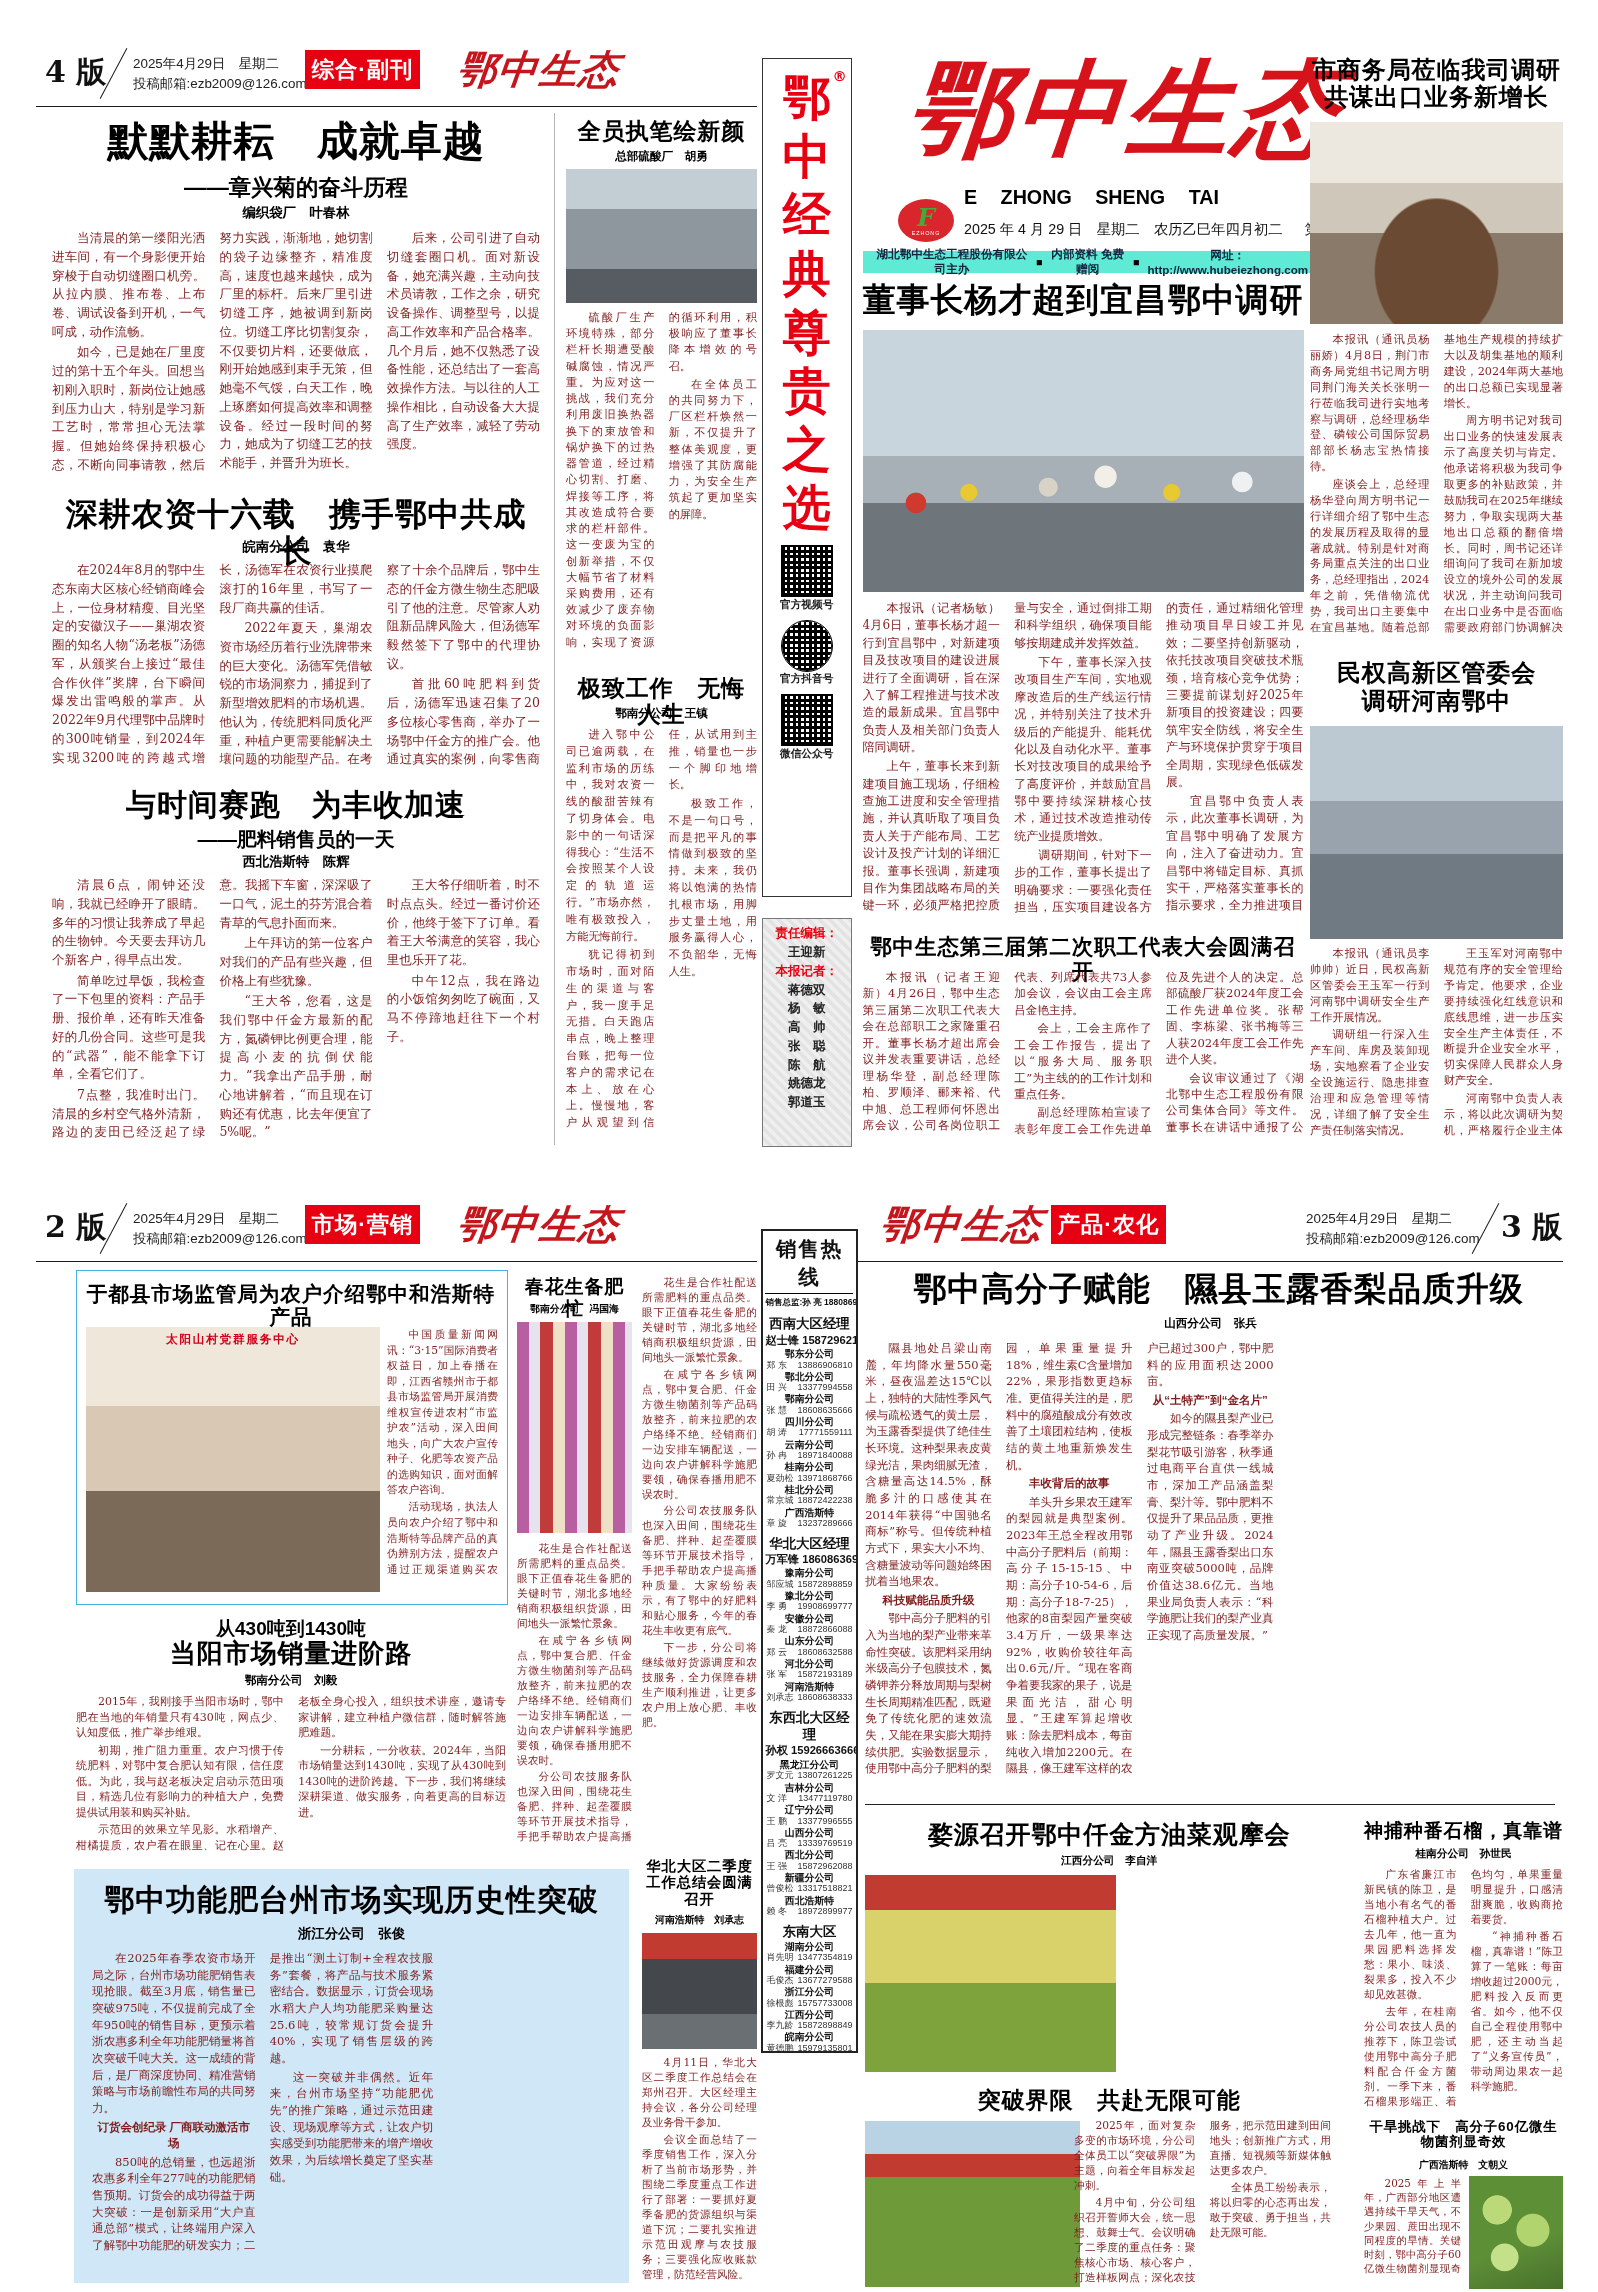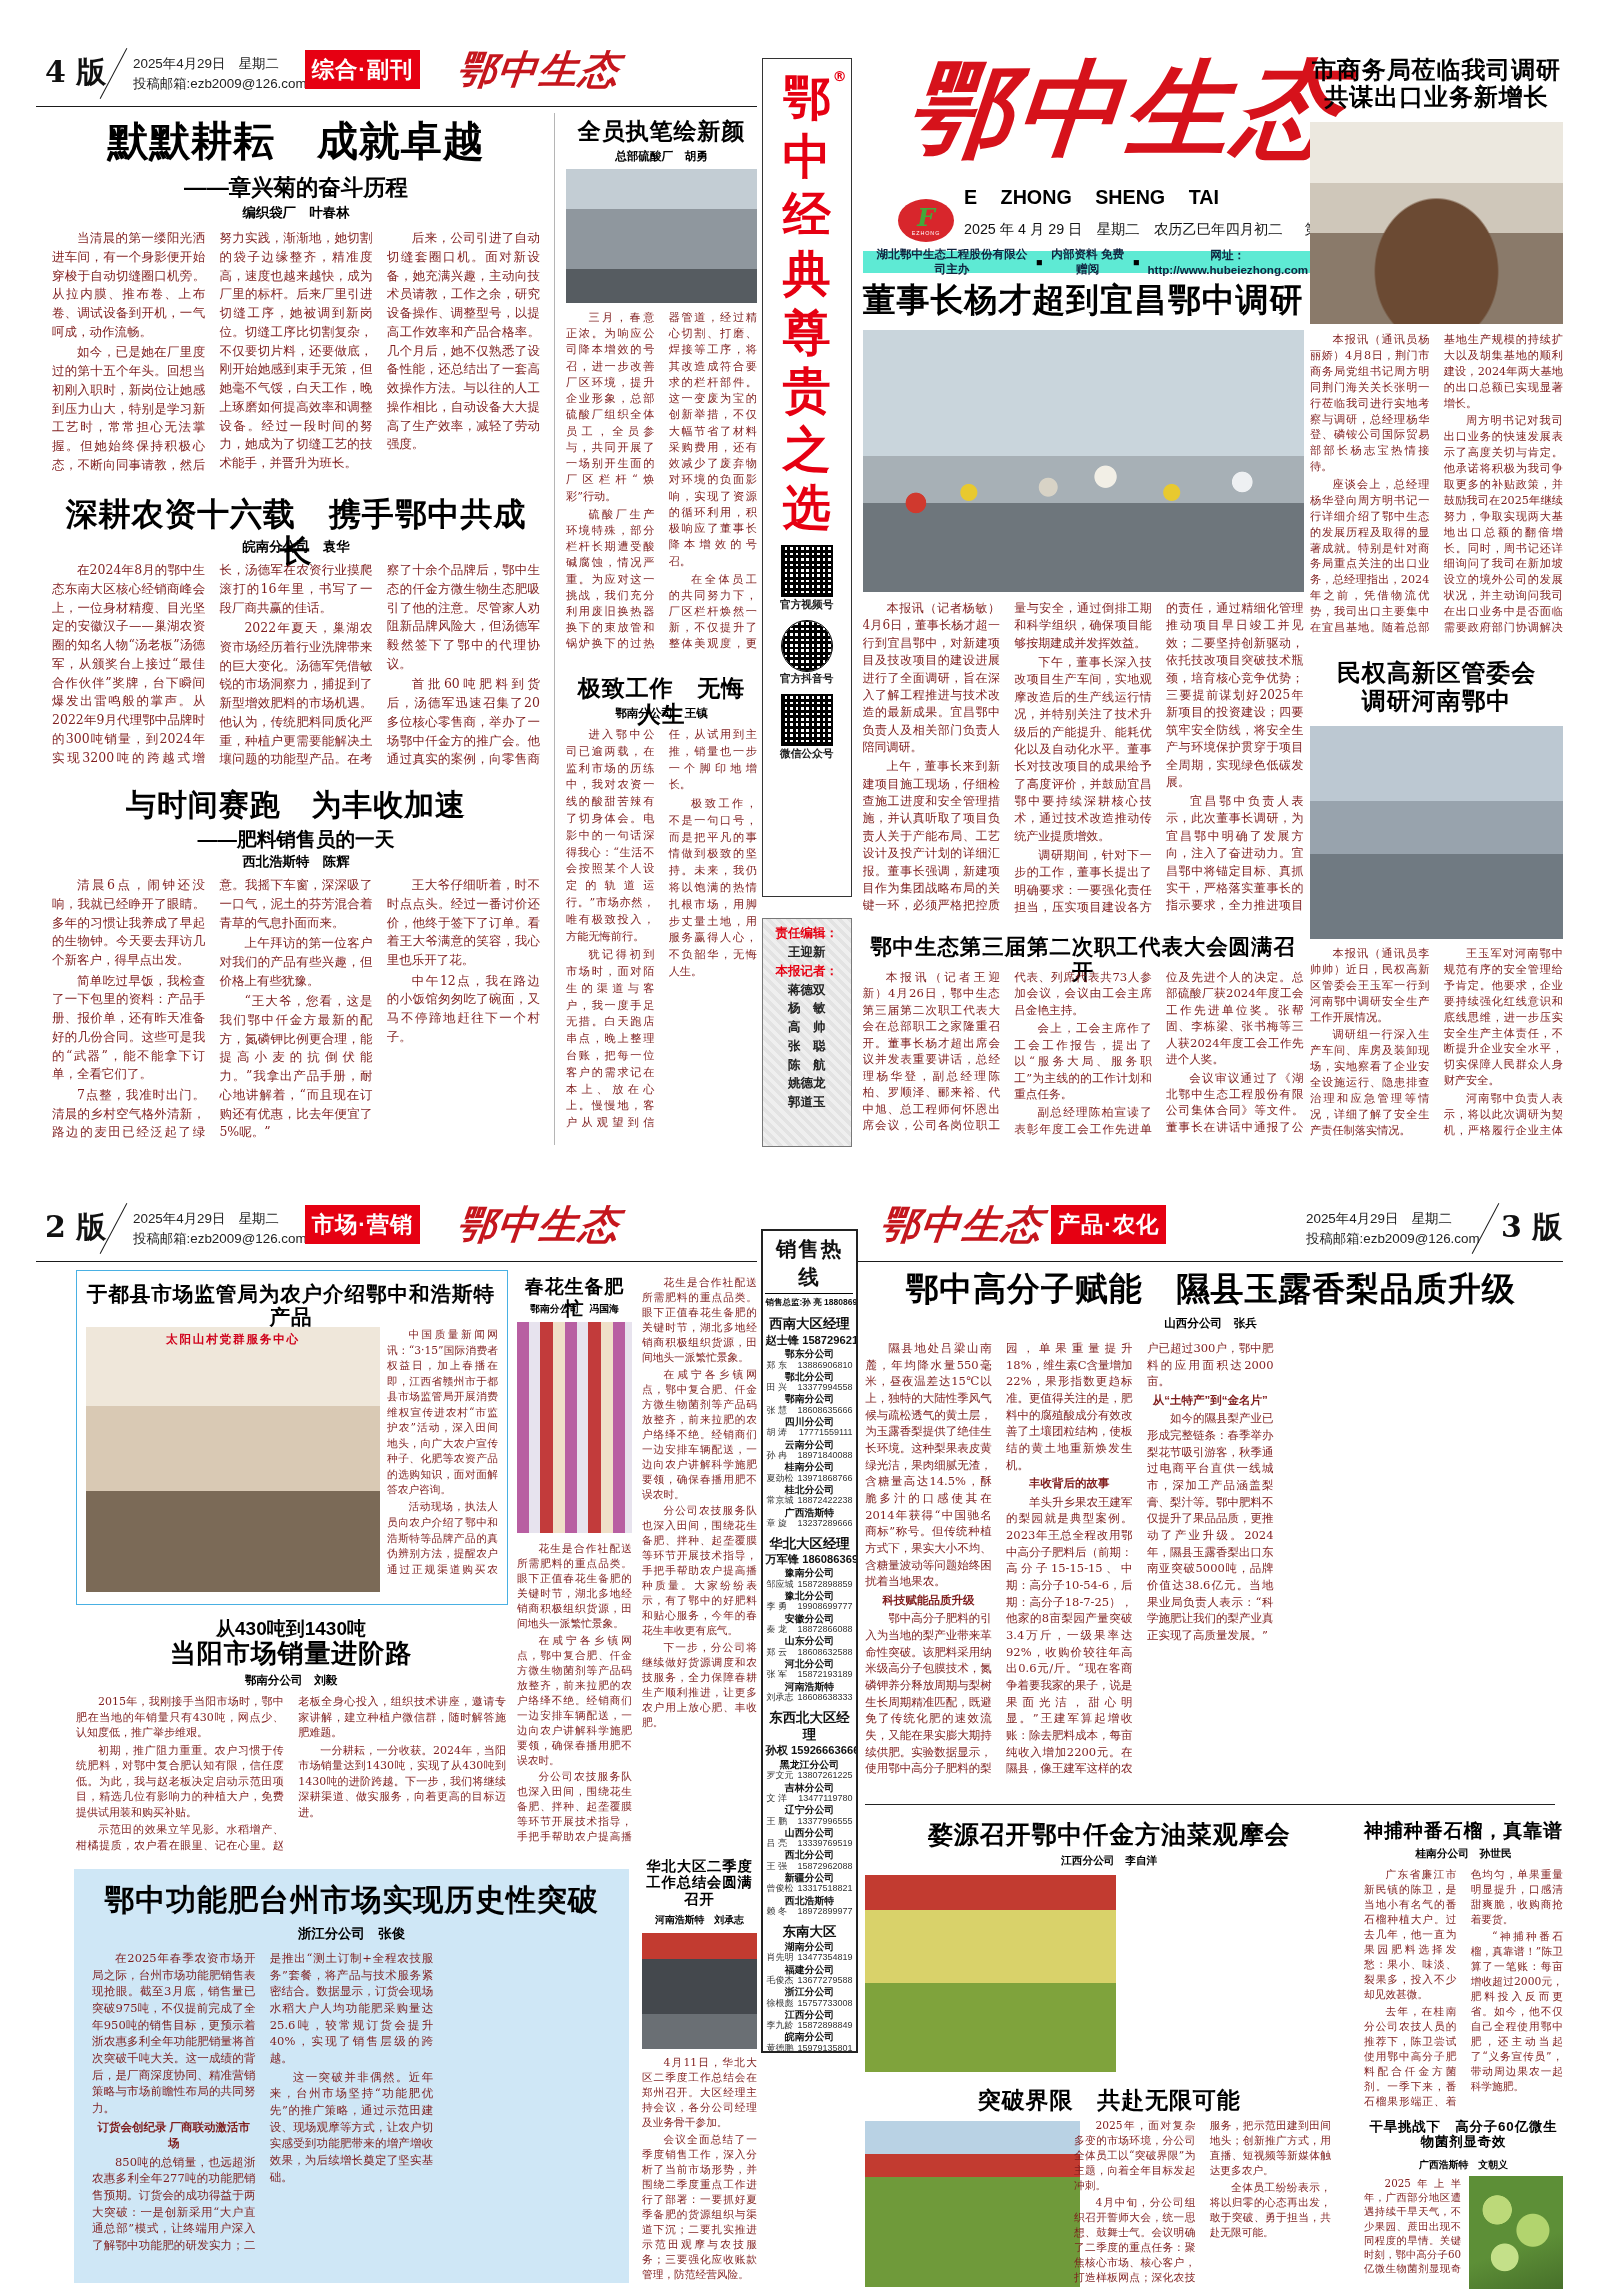--- a/index.html
+++ b/index.html
@@ -142,21 +142,20 @@
         <p>王大爷仔细听着，时不时点点头。经过一番讨价还价，他终于签下了订单。看着王大爷满意的笑容，我心里也乐开了花。</p>
         <p>中午12点，我在路边的小饭馆匆匆吃了碗面，又马不停蹄地赶往下一个村子。</p>
       </div>
 
     <div class="divider-v" style="left:518px;top:77px;height:1032px;"></div>
 
     <div class="h-title" style="left:530px;top:82px;width:191px;font-size:23px;">全员执笔绘新颜</div>
     <div class="byline" style="left:530px;top:113px;width:191px;font-size:11.6px;">总部硫酸厂　胡勇</div>
     <div class="photo ph-factory" style="left:530px;top:133px;width:191px;height:134px;"></div>
     <div class="body-text" style="left:530px;top:274px;width:191px;height:356px;columns:2;font-size:11.2px;line-height:1.45;">
-        <p>三月，春意正浓。为响应公司降本增效的号召，进一步改善厂区环境，提升企业形象，总部硫酸厂组织全体员工，全员参与，共同开展了一场别开生面的厂区栏杆“焕彩”行动。</p>
         <p>硫酸厂生产环境特殊，部分栏杆长期遭受酸碱腐蚀，情况严重。为应对这一挑战，我们充分利用废旧换热器换下的束放管和锅炉换下的过热器管道，经过精心切割、打磨、焊接等工序，将其改造成符合要求的栏杆部件。这一变废为宝的创新举措，不仅大幅节省了材料采购费用，还有效减少了废弃物对环境的负面影响，实现了资源的循环利用，积极响应了董事长降本增效的号召。</p>
         <p>在全体员工的共同努力下，厂区栏杆焕然一新，不仅提升了整体美观度，更增强了其防腐能力，为安全生产筑起了更加坚实的屏障。</p>
       </div>
 
     <div class="h-title" style="left:530px;top:639px;width:191px;font-size:23px;">极致工作　无悔人生</div>
     <div class="byline" style="left:530px;top:670px;width:191px;font-size:11.6px;">鄂南分公司　王镇</div>
     <div class="body-text" style="left:530px;top:691px;width:191px;height:414px;columns:2;font-size:11.2px;line-height:1.5;">
         <p>进入鄂中公司已逾两载，在监利市场的历练中，我对农资一线的酸甜苦辣有了切身体会。电影中的一句话深得我心：“生活不会按照某个人设定的轨道运行。”市场亦然，唯有极致投入，方能无悔前行。</p>
         <p>犹记得初到市场时，面对陌生的渠道与客户，我一度手足无措。白天跑店串点，晚上整理台账，把每一位客户的需求记在本上、放在心上。慢慢地，客户从观望到信任，从试用到主推，销量也一步一个脚印地增长。</p>
         <p>极致工作，不是一句口号，而是把平凡的事情做到极致的坚持。未来，我仍将以饱满的热情扎根市场，用脚步丈量土地，用服务赢得人心，不负韶华，无悔人生。</p>
@@ -486,21 +485,21 @@
       <div class="brand-script" style="left:22.4px;top:0;font-size:39px;">鄂中生态</div>
       <div class="section-label" style="left:193px;width:115px;">产品·农化</div>
       <div class="date-block" style="left:448px;">
         <div>2025年4月29日　星期二</div>
         <div>投稿邮箱:ezb2009@126.com</div>
       </div>
       <div class="hdr-slash" style="left:627px;"></div>
       <div class="page-no" style="left:643px;">3 版</div>
     </div>
 
-    <div class="h-title" style="left:0;top:79px;width:705px;font-size:33px;">鄂中高分子赋能　隰县玉露香梨品质升级</div>
+    <div class="h-title" style="left:8px;top:79px;width:705px;font-size:33px;">鄂中高分子赋能　隰县玉露香梨品质升级</div>
     <div class="byline" style="left:0;top:125px;width:705px;font-size:11.6px;">山西分公司　张兵</div>
     <div class="body-text" style="left:7.2px;top:149px;width:690px;height:450px;columns:5;font-size:11.5px;line-height:1.45;">
         <p>隰县地处吕梁山南麓，年均降水量550毫米，昼夜温差达15℃以上，独特的大陆性季风气候与疏松透气的黄土层，为玉露香梨提供了绝佳生长环境。这种梨果表皮黄绿光洁，果肉细腻无渣，含糖量高达14.5%，酥脆多汁的口感使其在2014年获得“中国驰名商标”称号。但传统种植方式下，果实大小不均、含糖量波动等问题始终困扰着当地果农。</p>
         <p class="subhead">科技赋能品质升级</p>
         <p>鄂中高分子肥料的引入为当地的梨产业带来革命性突破。该肥料采用纳米级高分子包膜技术，氮磷钾养分释放周期与梨树生长周期精准匹配，既避免了传统化肥的速效流失，又能在果实膨大期持续供肥。实验数据显示，使用鄂中高分子肥料的梨园，单果重量提升18%，维生素C含量增加22%，果形指数更趋标准。更值得关注的是，肥料中的腐殖酸成分有效改善了土壤团粒结构，使板结的黄土地重新焕发生机。</p>
         <p class="subhead">丰收背后的故事</p>
         <p>羊头升乡果农王建军的梨园就是典型案例。2023年王总全程改用鄂中高分子肥料后（前期：高分子15-15-15、中期：高分子10-54-6，后期：高分子18-7-25），他家的8亩梨园产量突破3.4万斤，一级果率达92%，收购价较往年高出0.6元/斤。“现在客商争着要我家的果子，说是果面光洁，甜心明显。”王建军算起增收账：除去肥料成本，每亩纯收入增加2200元。在隰县，像王建军这样的农户已超过300户，鄂中肥料的应用面积达2000亩。</p>
         <p class="subhead">从“土特产”到“金名片”</p>
         <p>如今的隰县梨产业已形成完整链条：春季举办梨花节吸引游客，秋季通过电商平台直供一线城市，深加工产品涵盖梨膏、梨汁等。鄂中肥料不仅提升了果品品质，更推动了产业升级。2024年，隰县玉露香梨出口东南亚突破5000吨，品牌价值达38.6亿元。当地果业局负责人表示：“科学施肥让我们的梨产业真正实现了高质量发展。”</p>
       </div>

